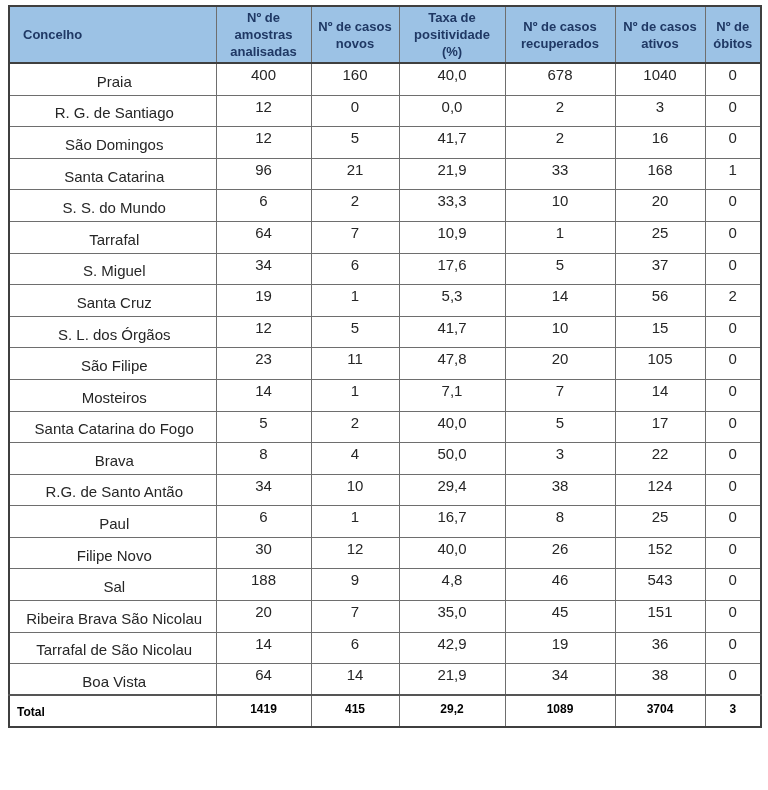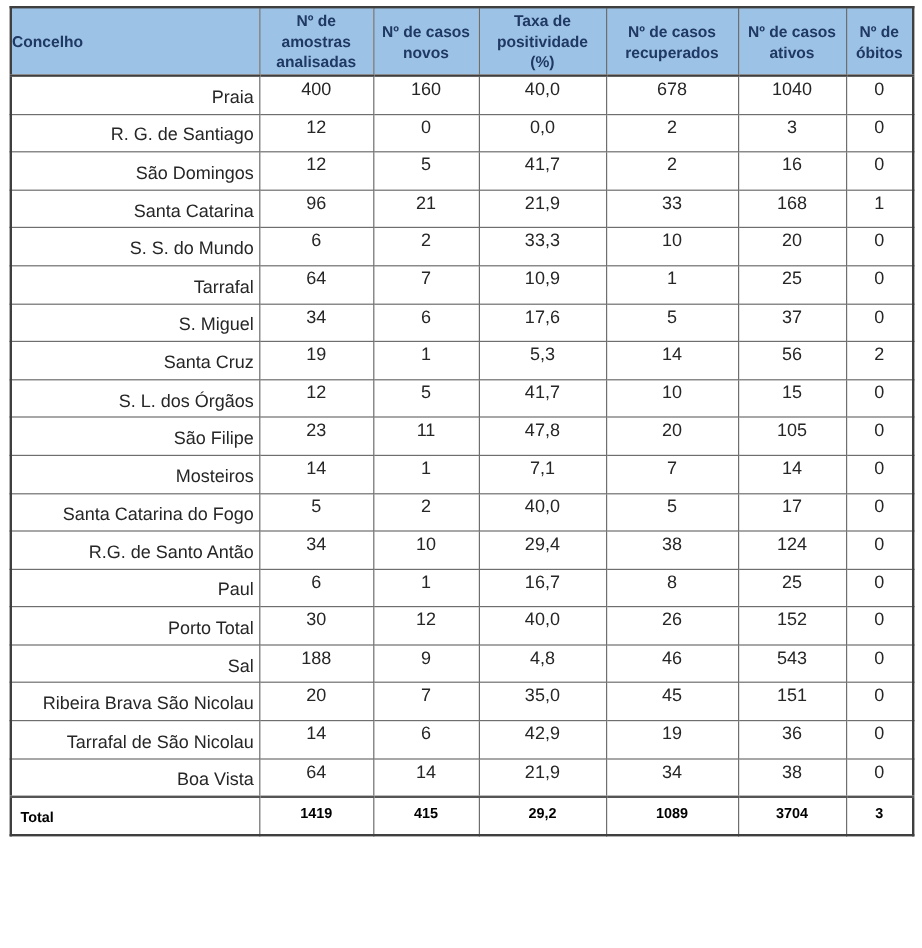--- a/index.html
+++ b/index.html
@@ -39,31 +39,31 @@
     font-size: 13px;
     line-height: 1.32;
     text-align: center;
     vertical-align: middle;
     height: 48px;
     padding: 2px 3px;
     border-bottom: 2px solid #3f3f3f;
   }
   thead th.first {
     text-align: left;
-    padding-left: 0;
+    padding-left: 13px;
   }
   tbody tr.data-row {
     height: 31.6px;
   }
   tbody td {
     font-size: 15px;
     color: #262626;
   }
   tbody td.label {
-    text-align: right;
+    text-align: center;
     vertical-align: middle;
     padding: 4px 4px 0 7px;
   }
   tbody td.num {
     text-align: center;
     vertical-align: top;
     padding-top: 2px;
   }
   tfoot tr.total-row {
     height: 32px;
@@ -213,39 +213,48 @@
         <tr class="data-row">
           <td class="label">Santa Catarina do Fogo</td>
           <td class="num">5</td>
           <td class="num">2</td>
           <td class="num">40,0</td>
           <td class="num">5</td>
           <td class="num">17</td>
           <td class="num">0</td>
         </tr>
         <tr class="data-row">
+          <td class="label">Brava</td>
+          <td class="num">8</td>
+          <td class="num">4</td>
+          <td class="num">50,0</td>
+          <td class="num">3</td>
+          <td class="num">22</td>
+          <td class="num">0</td>
+        </tr>
+        <tr class="data-row">
           <td class="label">R.G. de Santo Antão</td>
           <td class="num">34</td>
           <td class="num">10</td>
           <td class="num">29,4</td>
           <td class="num">38</td>
           <td class="num">124</td>
           <td class="num">0</td>
         </tr>
         <tr class="data-row">
           <td class="label">Paul</td>
           <td class="num">6</td>
           <td class="num">1</td>
           <td class="num">16,7</td>
           <td class="num">8</td>
           <td class="num">25</td>
           <td class="num">0</td>
         </tr>
         <tr class="data-row">
-          <td class="label">Porto Total</td>
+          <td class="label">Filipe Novo</td>
           <td class="num">30</td>
           <td class="num">12</td>
           <td class="num">40,0</td>
           <td class="num">26</td>
           <td class="num">152</td>
           <td class="num">0</td>
         </tr>
         <tr class="data-row">
           <td class="label">Sal</td>
           <td class="num">188</td>

